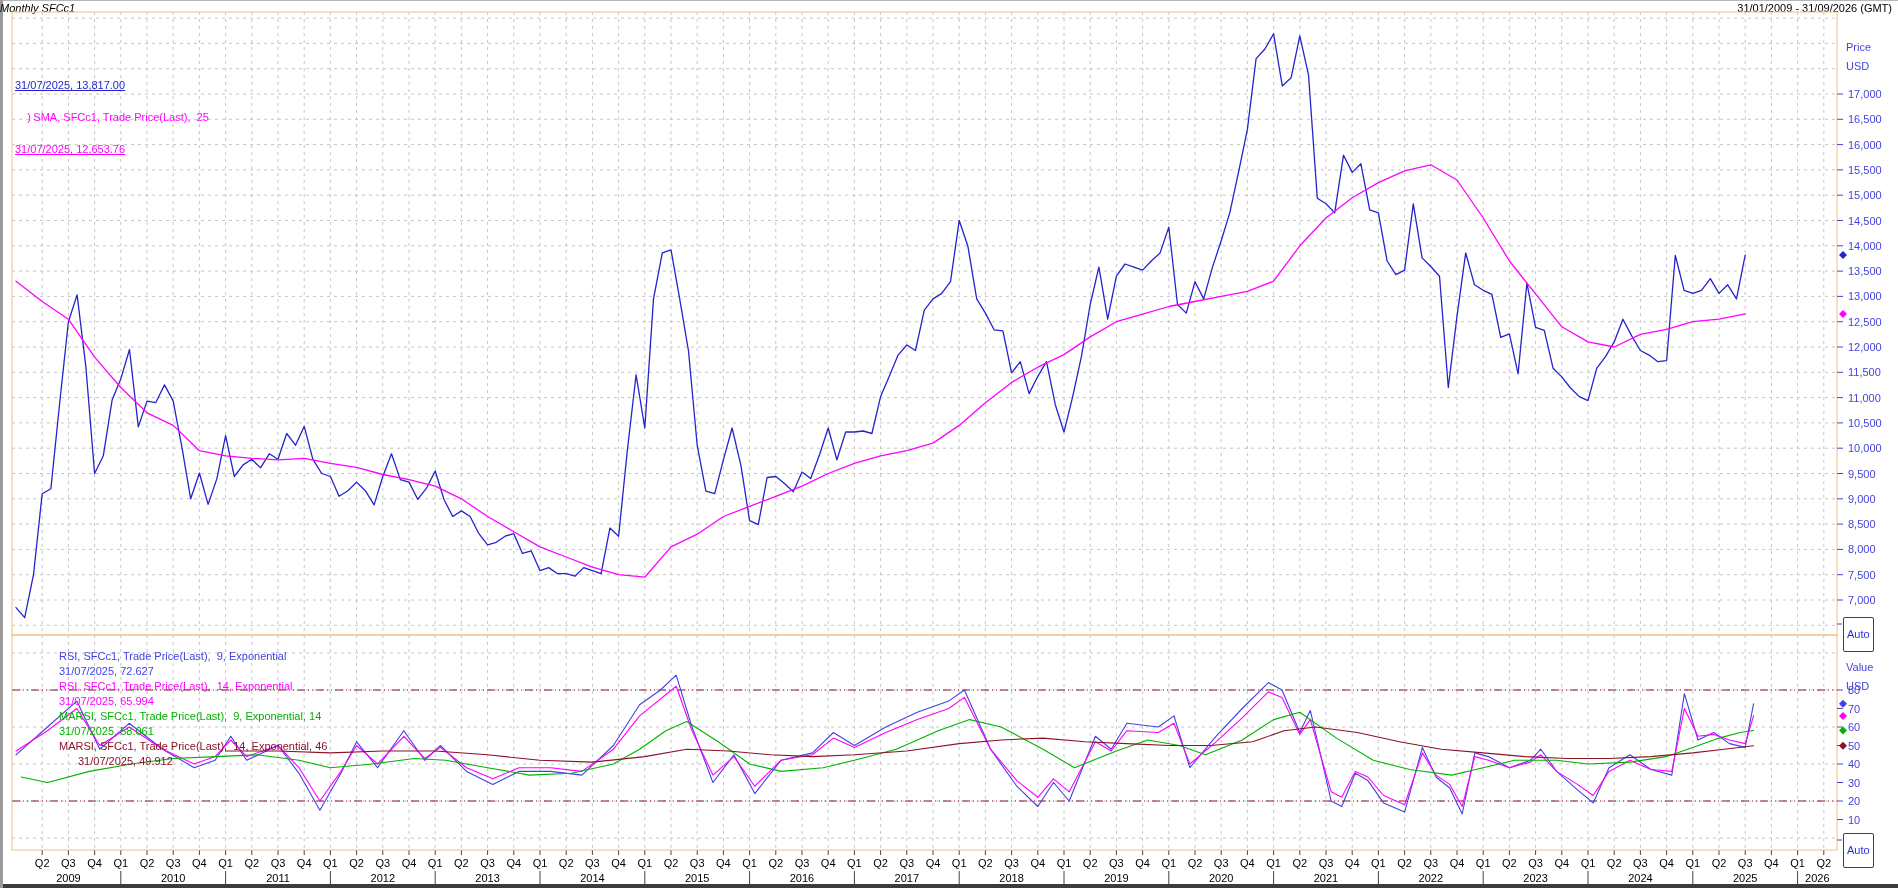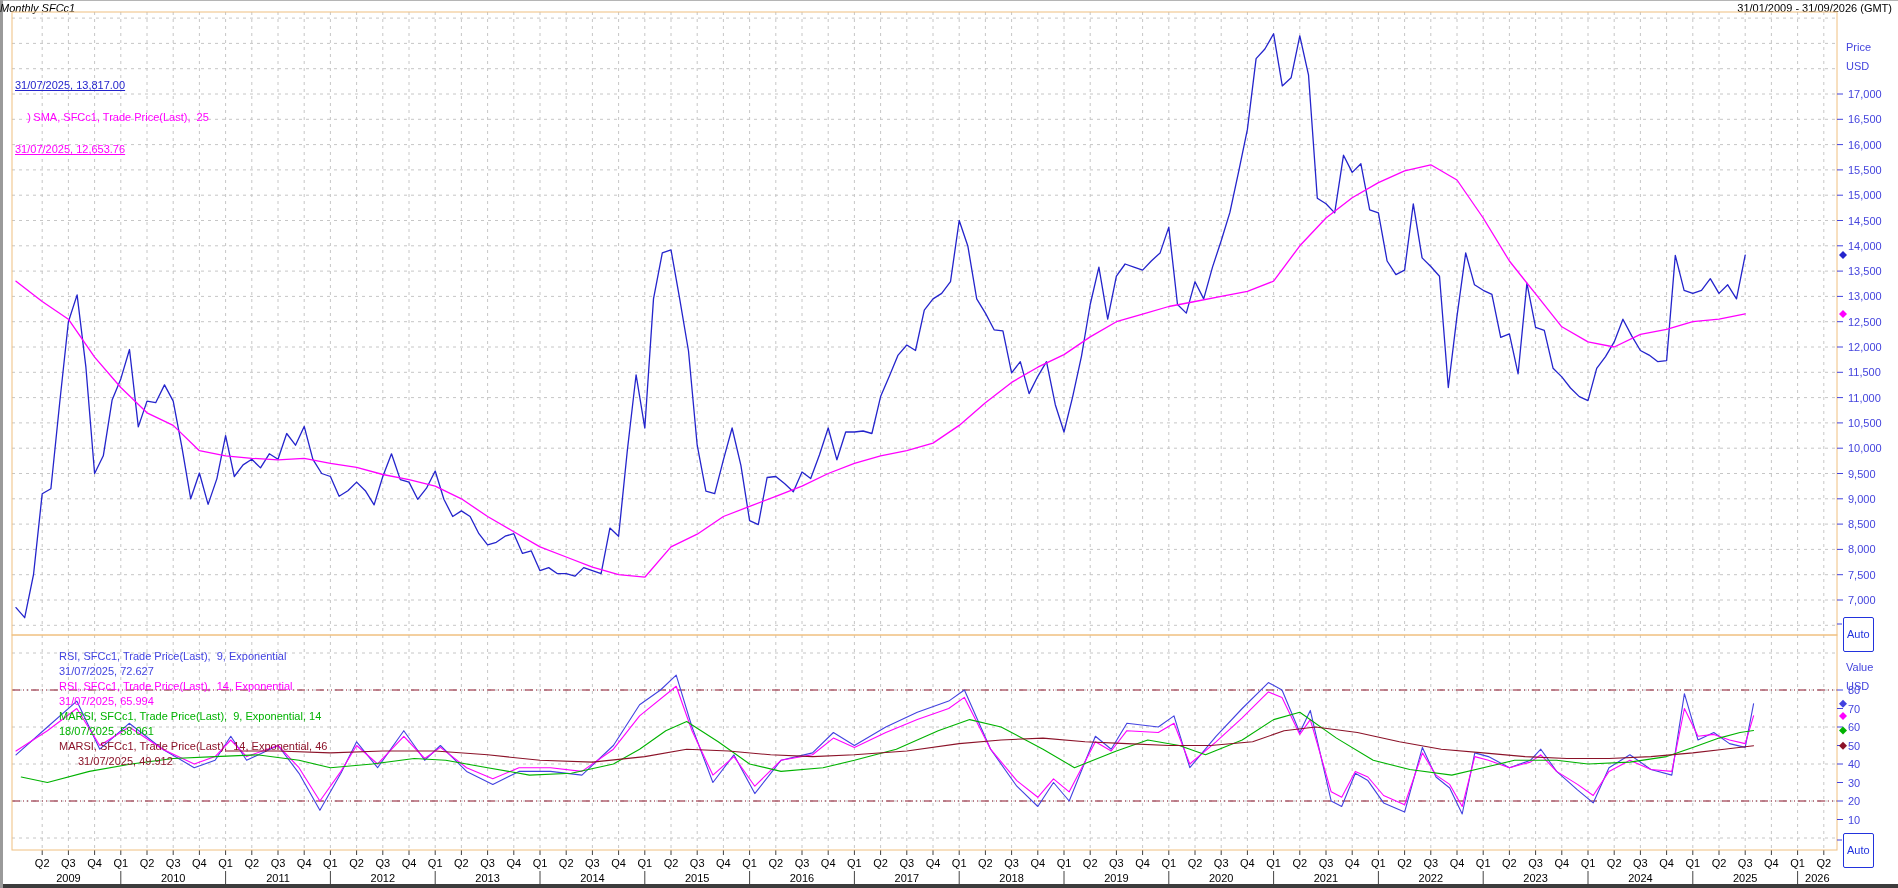--- a/index.html
+++ b/index.html
@@ -414,21 +414,21 @@
     </span>
     <span class="row indent" style="color: rgb(255, 0, 255);">31/07/2025, 12,653.76</span>
   </div>
 
   <div class="legend legend2" style="left:13px;top:649px;margin-left:46px;">
     <span class="row" style="color: rgb(66, 66, 224);">RSI, SFCc1, Trade Price(Last),  9, Exponential</span>
     <span class="row" style="color: rgb(66, 66, 224);">31/07/2025, 72.627</span>
     <span class="row" style="color: rgb(255, 0, 255);">RSI, SFCc1, Trade Price(Last),  14, Exponential</span>
     <span class="row" style="color: rgb(255, 0, 255);">31/07/2025, 65.994</span>
     <span class="row" style="color: rgb(0, 178, 0);">MARSI, SFCc1, Trade Price(Last),  9, Exponential, 14</span>
-    <span class="row" style="color: rgb(0, 178, 0);">18/07/2025, 58.061</span>
+    <span class="row" style="color: rgb(0, 178, 0);">31/07/2025, 58.061</span>
     <span class="row" style="color: rgb(139, 18, 40);">MARSI, SFCc1, Trade Price(Last),  14, Exponential, 46</span>
     <span class="row" style="color: rgb(139, 18, 40); padding-left: 19px;">31/07/2025, 49.912</span>
   </div>
 
   <div class="axis-head" style="top:38px;"><span>Price</span><br><span>USD</span></div>
   <div class="axis-head" style="top:630px;margin-top:28px;"><span>Value</span><br><span>USD</span></div>
 
   <div class="auto-btn" style="top:617px;">Auto</div>
   <div class="auto-btn" style="top:833px;">Auto</div>
 

